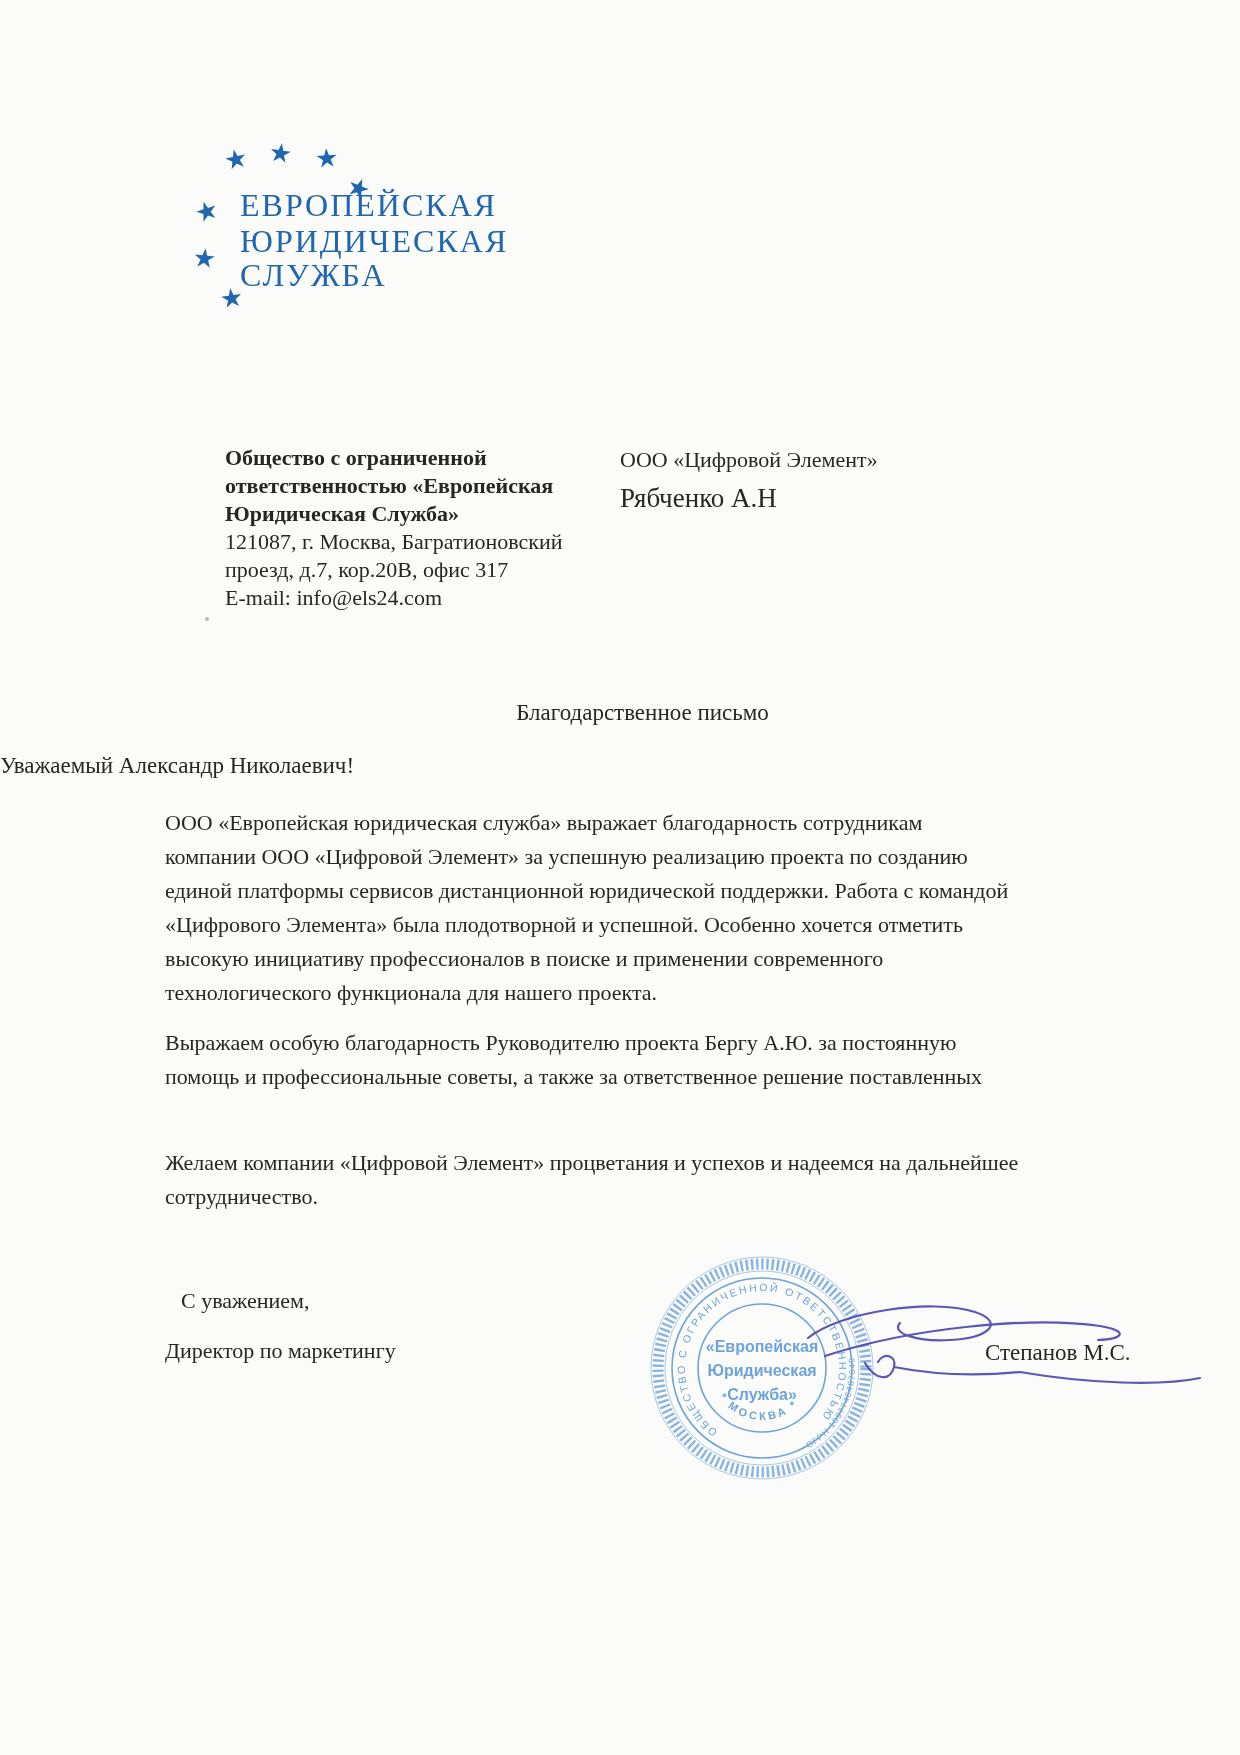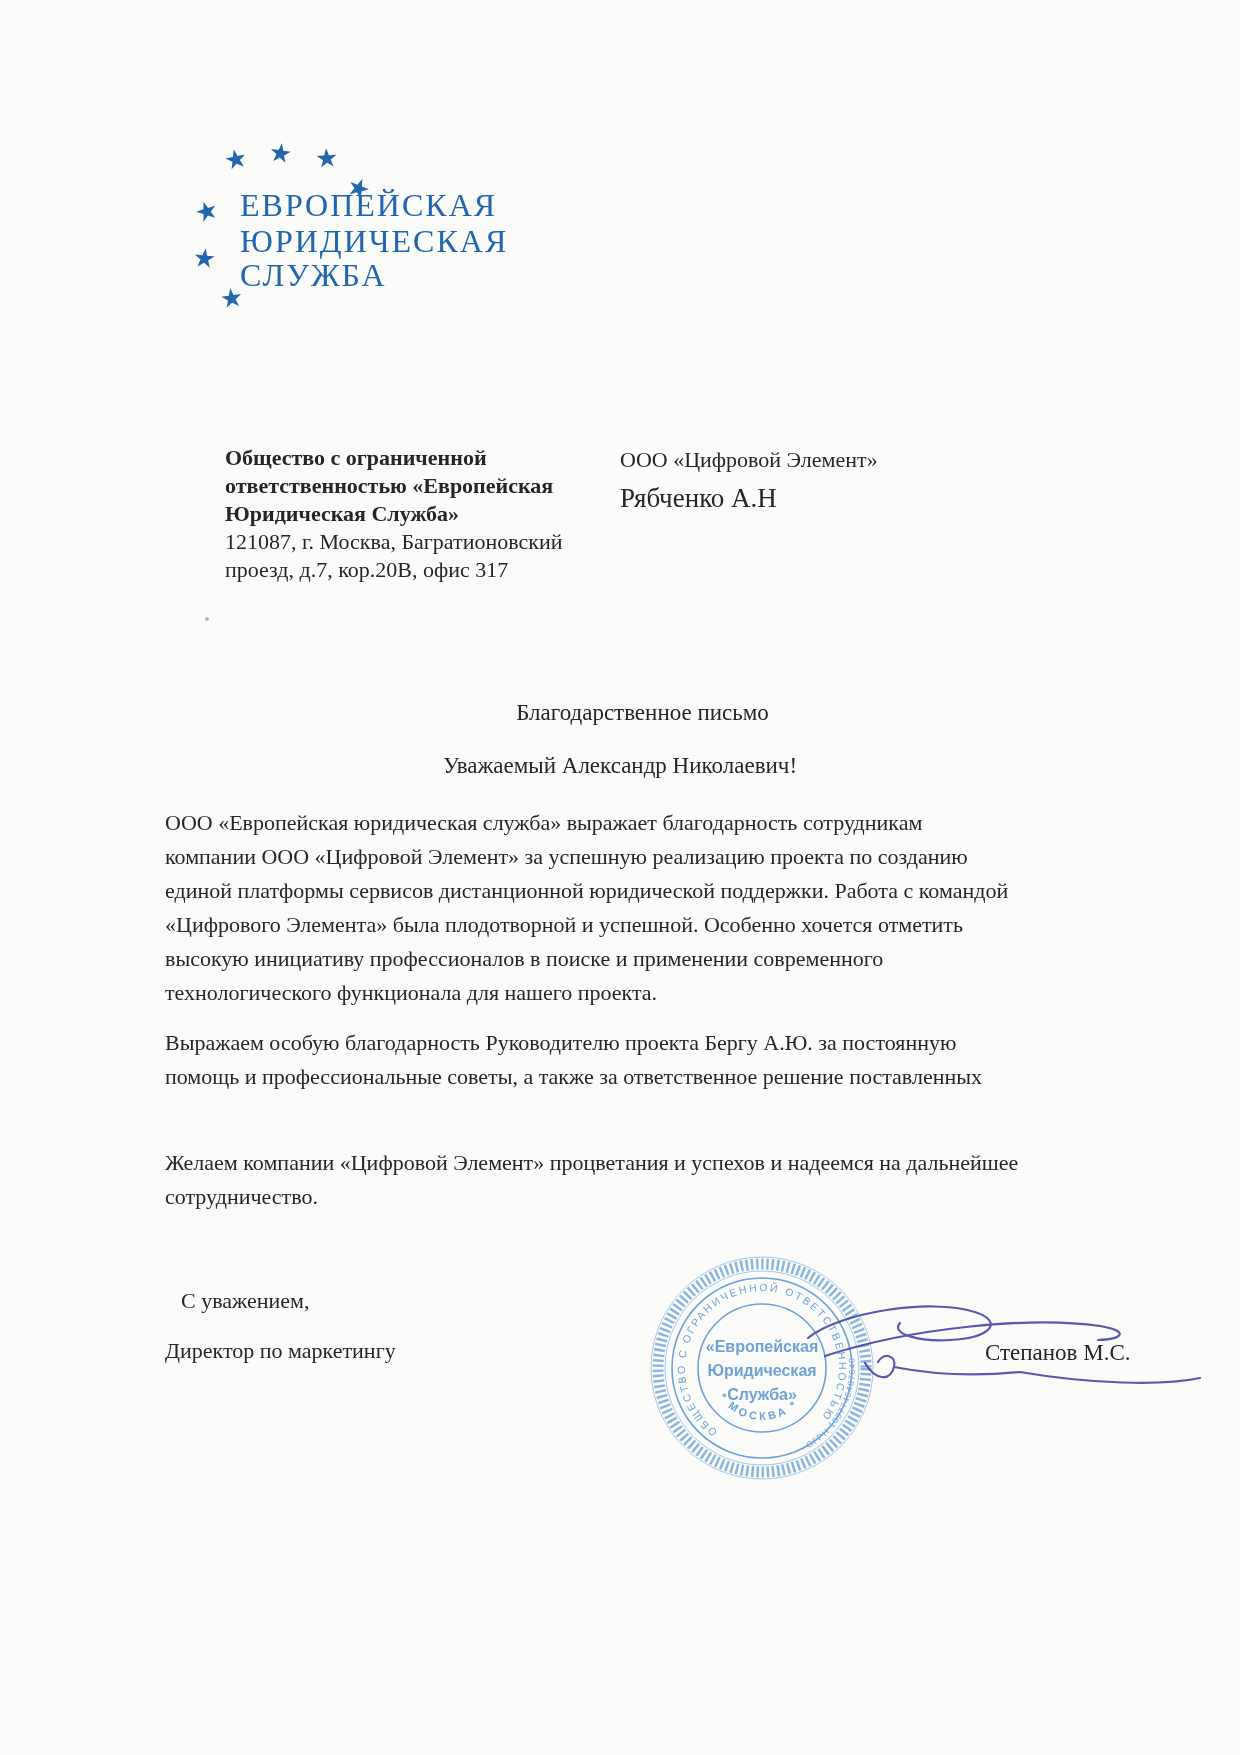--- a/index.html
+++ b/index.html
@@ -39,21 +39,21 @@
   }
 
   
   .sender{left:178px;top:444px;width:420px;font-size:22px;line-height:28px;margin-left:47px;}
   .sender-name div{font-weight:bold;}
   .recipient-company{left:620px;top:446px;font-size:22px;line-height:28px;}
   .recipient-person{left:620px;top:484px;font-size:27px;line-height:28px;}
 
   
   .title{left:0;right:0;top:700px;text-align:center;font-size:23px;padding-left:45px;}
-  .salutation{left:0;right:0;top:753px;text-align:center;font-size:23px;}
+  .salutation{left:0;right:0;top:753px;font-size:23px;}
   .para{left:165px;width:1010px;font-size:22px;line-height:34px;}
   .para > div{white-space:nowrap;}
   .p1{top:806px;}
   .p2{top:1026px;}
   .p3{top:1146px;}
   .closing{left:165px;top:1288px;font-size:22px;margin-left:16px;}
   .signer-title{left:165px;top:1338px;font-size:22px;}
   .signer-name{left:985px;top:1340px;font-size:23px;}
 
   
@@ -85,20 +85,21 @@
 
 <div class="abs sender">
   <div class="sender-name">
       <div>Общество с ограниченной</div>
       <div>ответственностью «Европейская</div>
       <div>Юридическая Служба»</div>
     </div>
   <div class="sender-contact">
       <div>121087, г. Москва, Багратионовский</div>
       <div>проезд, д.7, кор.20В, офис 317</div>
+      <div>E-mail: info@els24.com</div>
     </div>
 </div>
 
 <div class="abs recipient-company">ООО «Цифровой Элемент»</div>
 <div class="abs recipient-person">Рябченко А.Н</div>
 
 <div class="abs title">Благодарственное письмо</div>
 <div class="abs salutation">Уважаемый Александр Николаевич!</div>
 
 <div>

